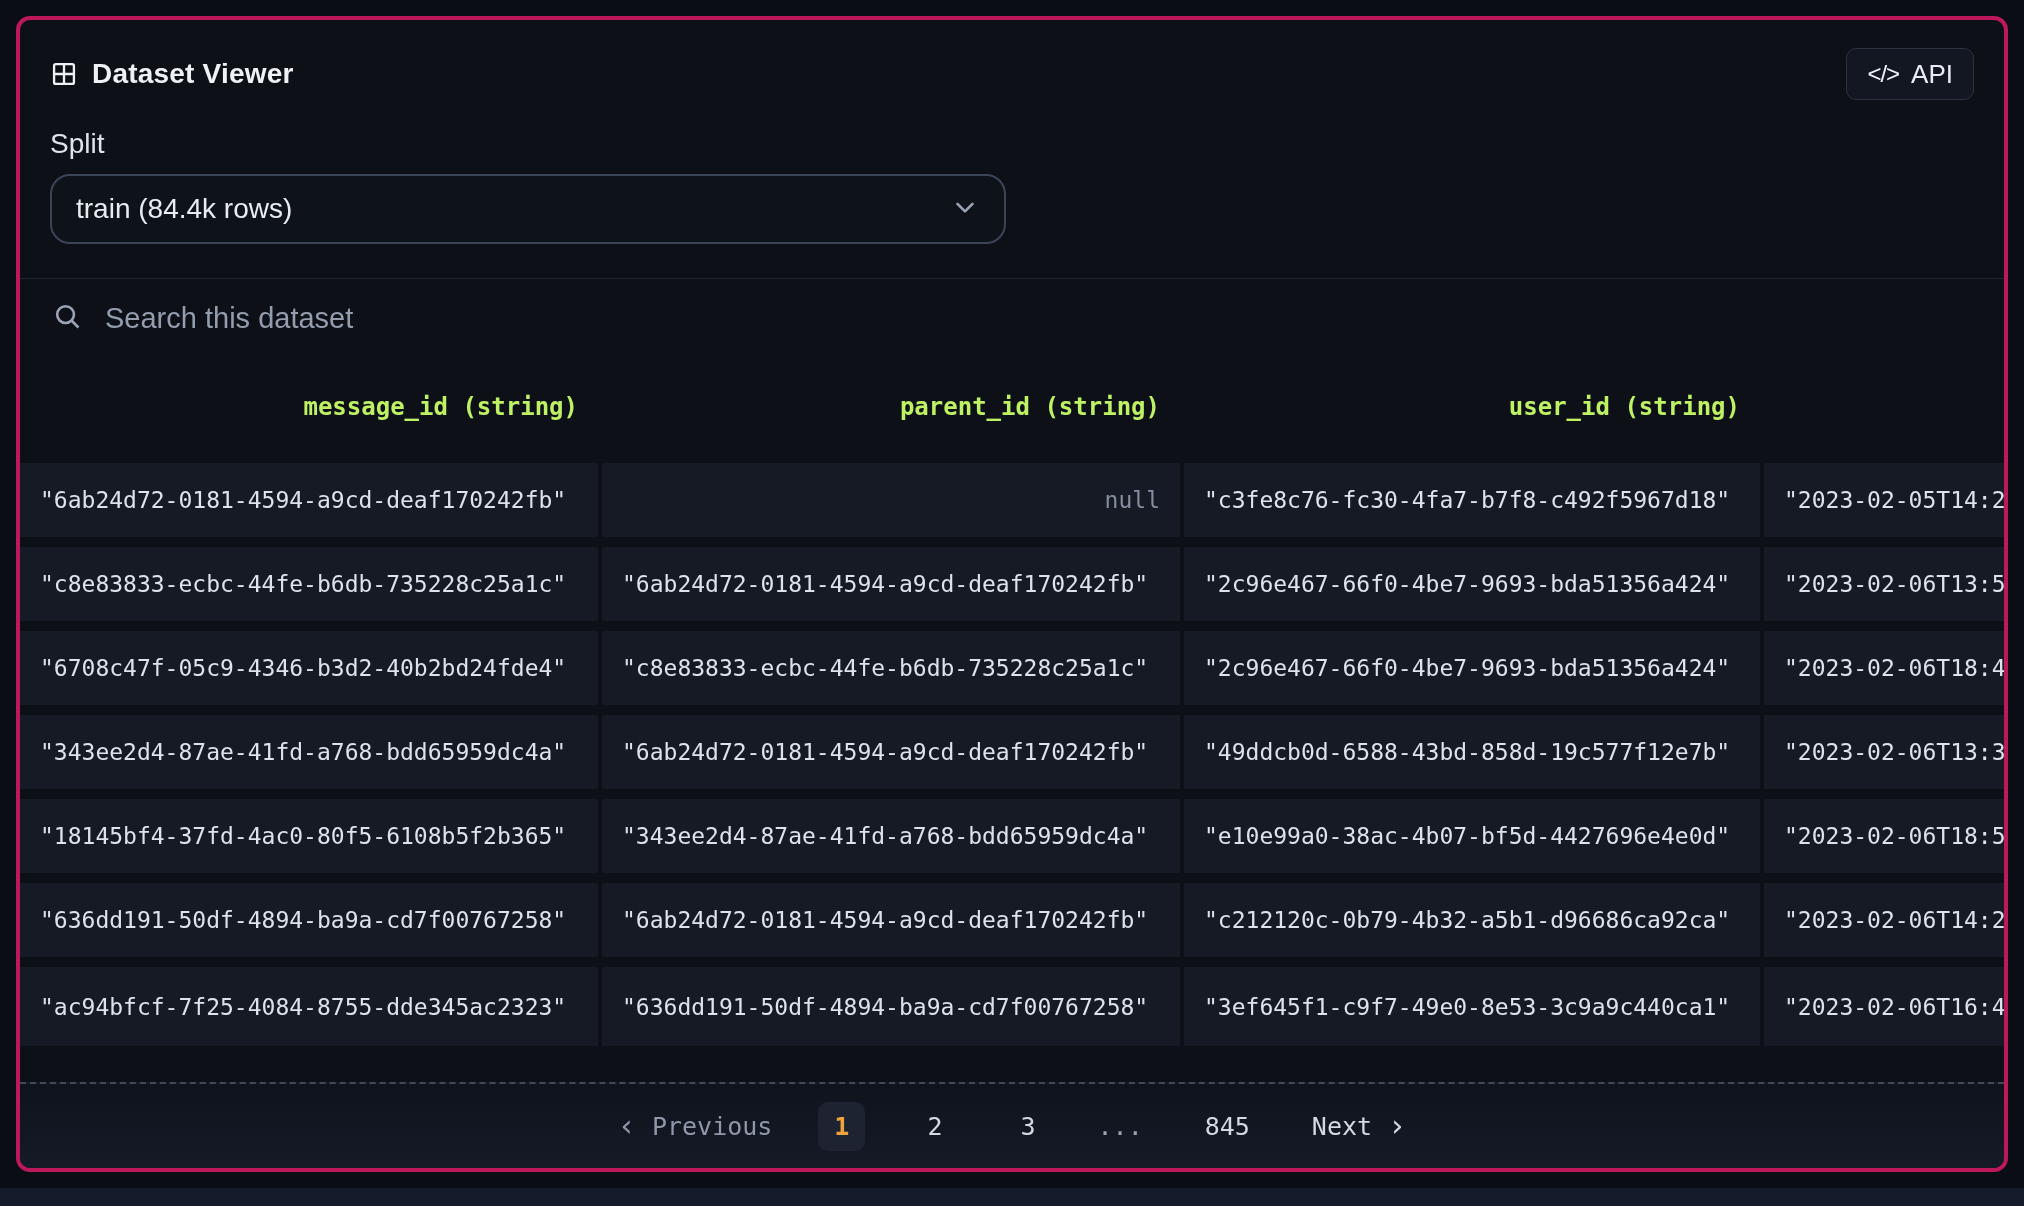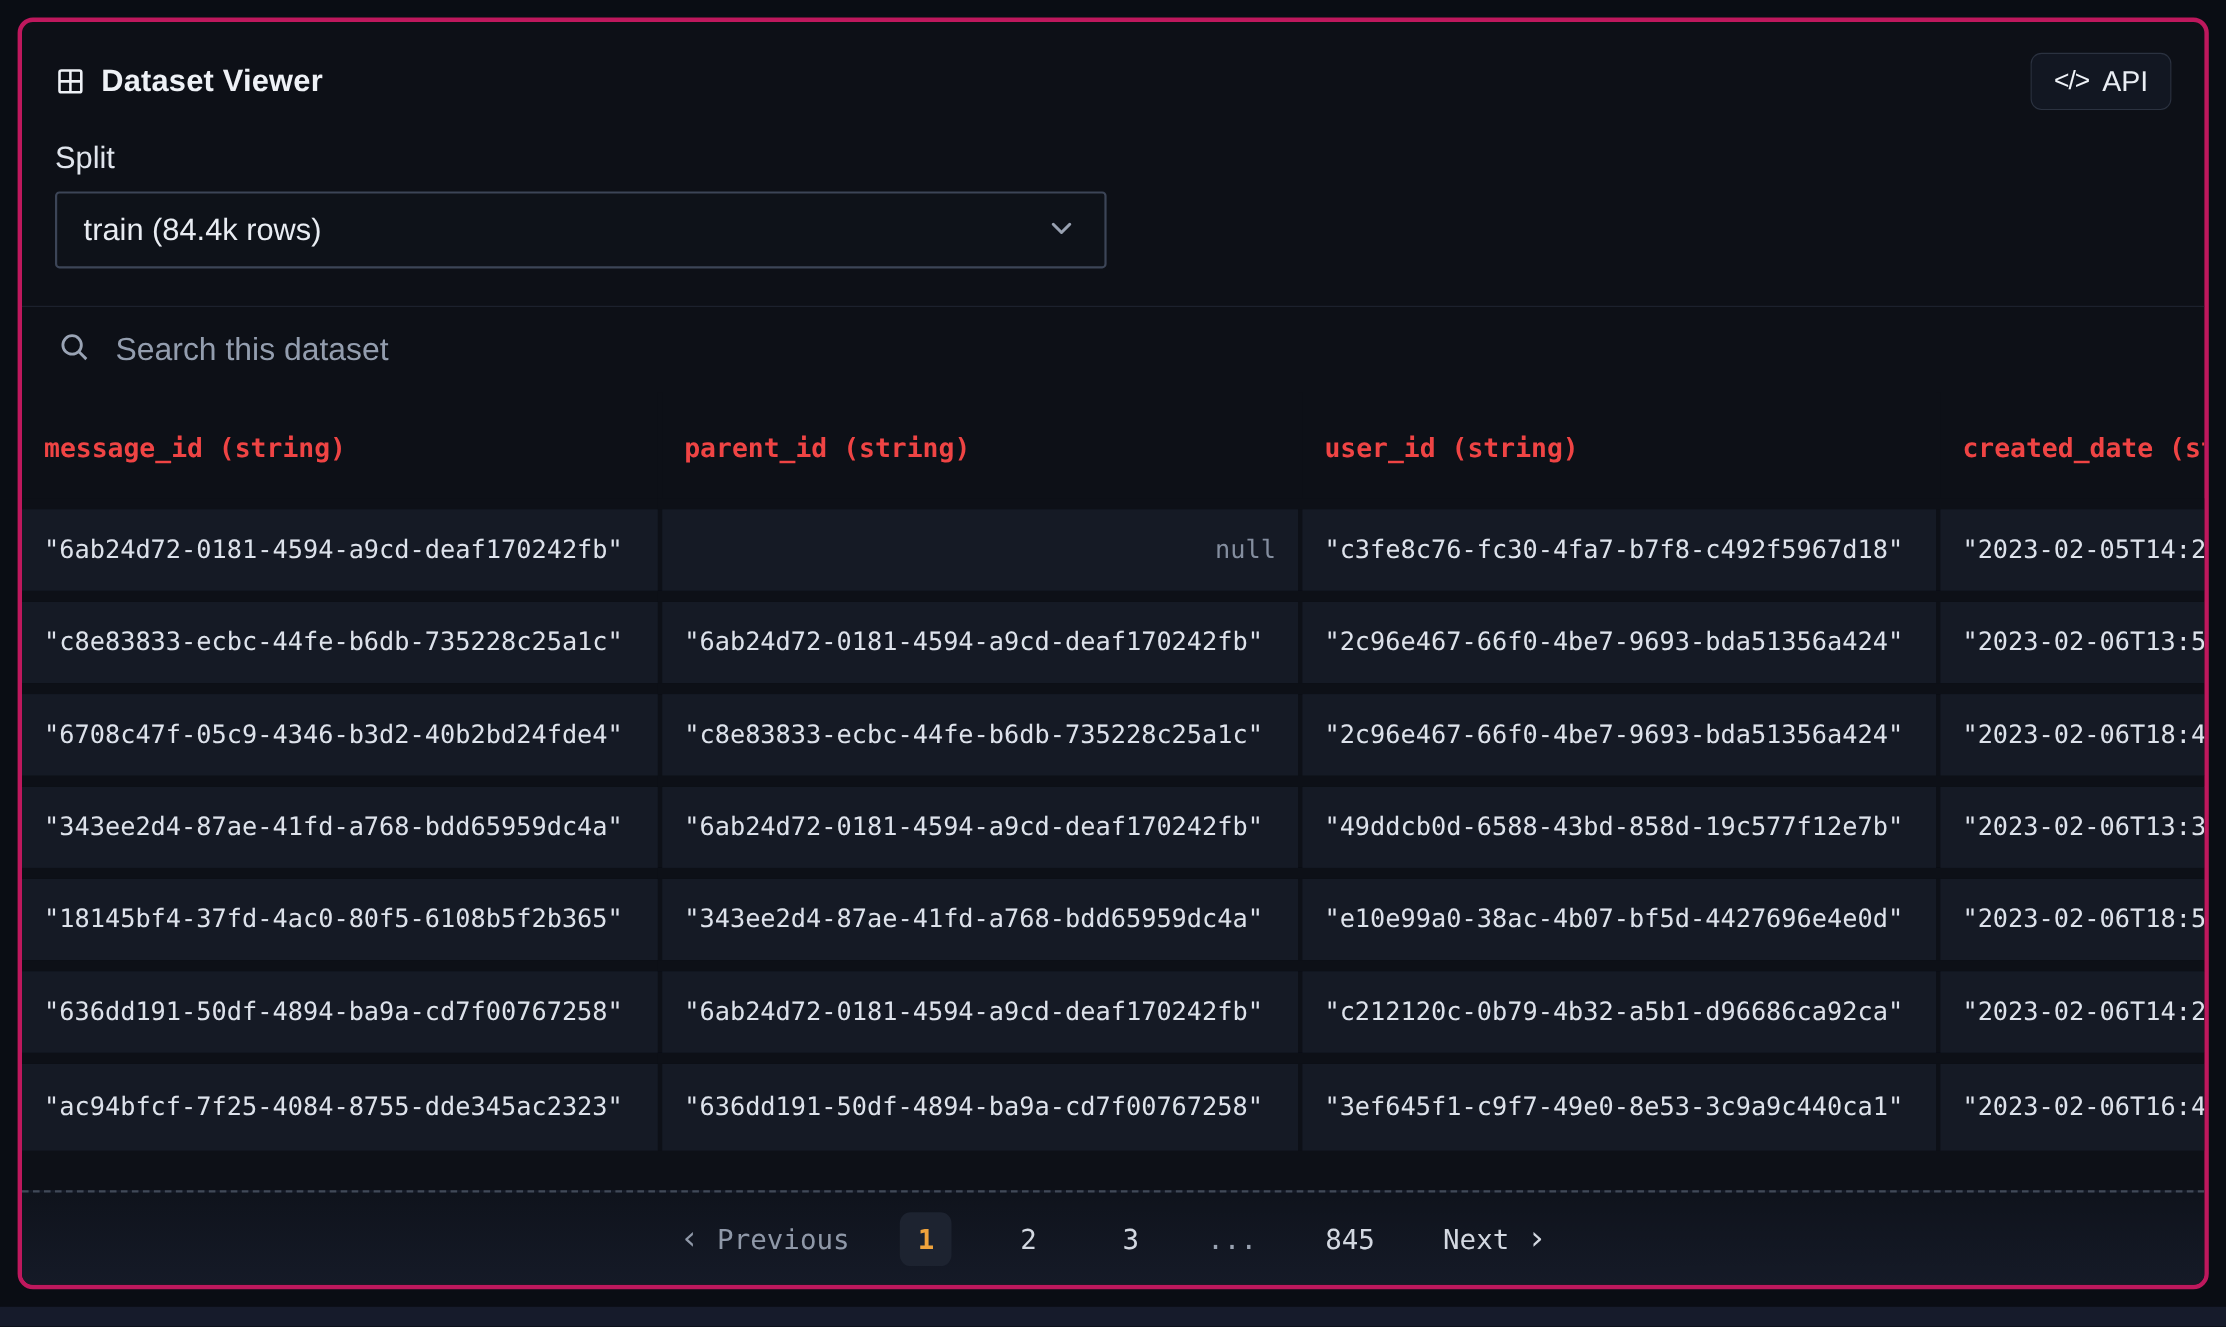--- a/index.html
+++ b/index.html
@@ -56,21 +56,21 @@
     cursor: pointer;
   }
   .btn.viewer { background: #1a202e; border-color: #303748; }
   .code-glyph { font-size: 24px; color: #f0f3f8; letter-spacing: -1px; }
   
   .split-label { margin: 26px 30px 0; font-size: 28px; color: #dfe4ec; line-height: 32px; }
   .select {
     margin: 14px 30px 0;
     width: 956px; height: 70px;
     border: 2px solid #3c4557;
-    border-radius: 4px;
+    border-radius: 20px;
     background: #0e1219;
     display: flex;
     align-items: center;
     justify-content: space-between;
     padding: 0 24px;
     cursor: pointer;
   }
   .select-value { font-size: 28px; color: #e8ecf2; }
   
   .section-divider { margin-top: 34px; border-top: 1px solid #1e2430; }
@@ -95,24 +95,24 @@
   .table-wrap { flex: 1 1 auto; overflow: hidden; }
   table {
     border-collapse: collapse;
     table-layout: fixed;
     width: 2310px;
     font-family: "DejaVu Sans Mono", monospace;
   }
   col.c1 { width: 580px; } col.c2 { width: 582px; }
   col.c3 { width: 580px; } col.c4 { width: 568px; }
   th {
-    text-align: left;
+    text-align: right;
     font-size: 24px;
     font-weight: bold;
-    color: #ef4444;
+    color: #bef264;
     padding: 36px 20px 32px;
     white-space: nowrap;
     overflow: hidden;
   }
   tbody tr { background: #151a25; border-top: 10px solid #0d1017; }
   td {
     height: 84px;
     padding: 0 20px;
     font-size: 23px;
     color: #dde2eb;

